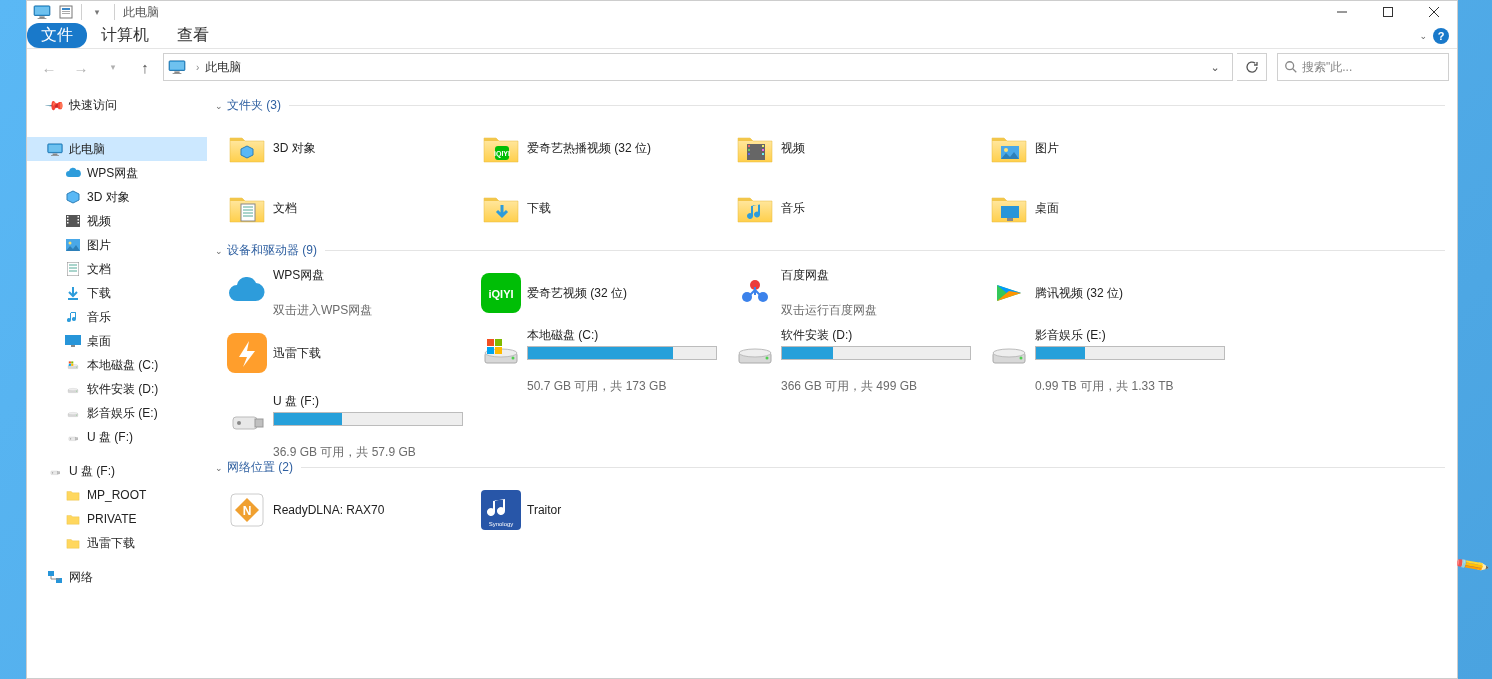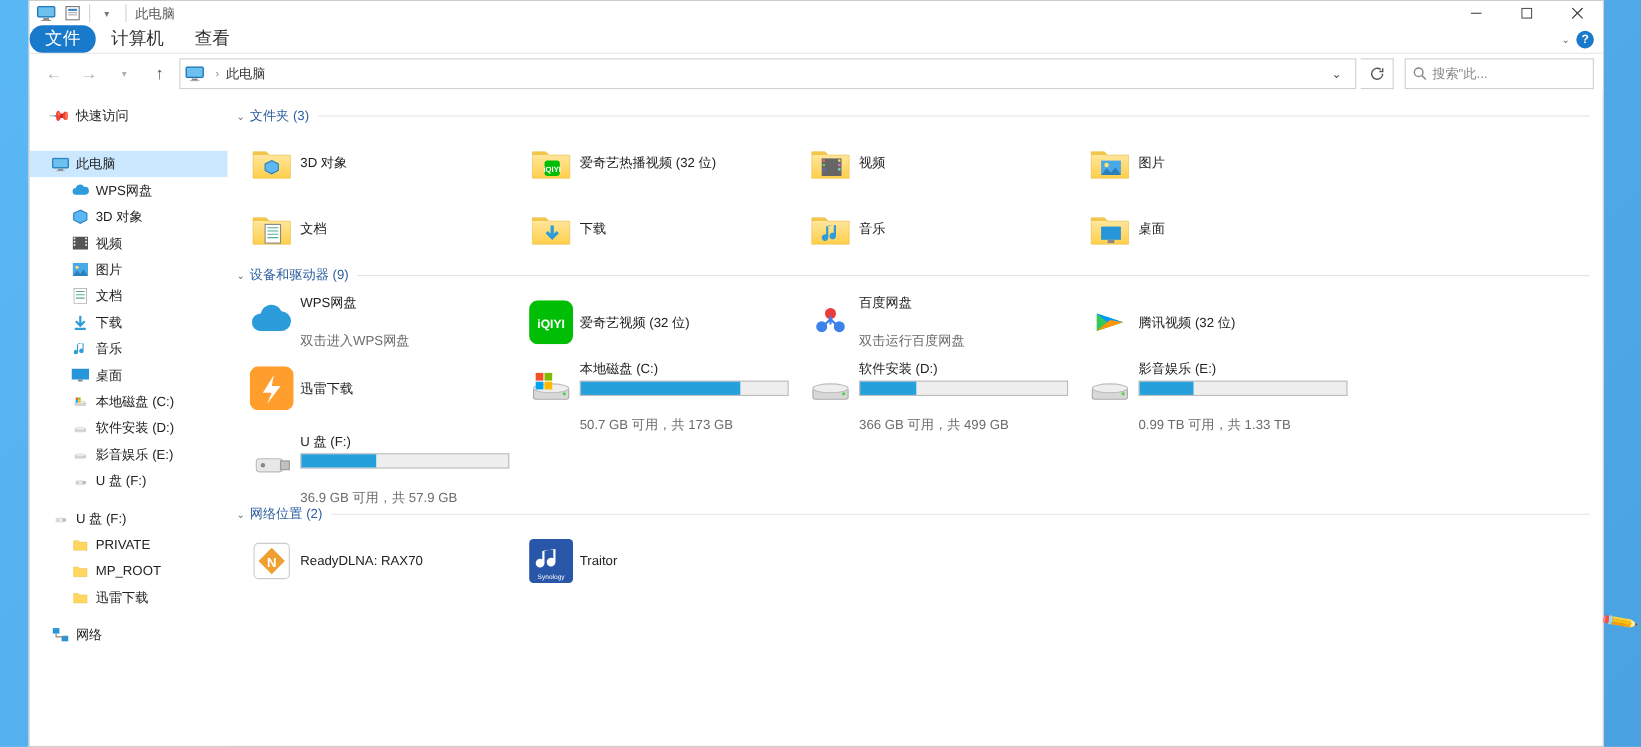--- a/index.html
+++ b/index.html
@@ -338,29 +338,29 @@
             </svg>
           </span>
         <span>U 盘 (F:)</span>
       </div>
       <div class="side-item indent1">
         <span class="si-icon">
             <svg width="16" height="14">
               <use href="#i-folder-sm"></use>
             </svg>
           </span>
-        <span>PRIVATE</span>
+        <span>MP_ROOT</span>
       </div>
       <div class="side-item indent1">
         <span class="si-icon">
             <svg width="16" height="14">
               <use href="#i-folder-sm"></use>
             </svg>
           </span>
-        <span>MP_ROOT</span>
+        <span>PRIVATE</span>
       </div>
       <div class="side-item indent1">
         <span class="si-icon">
             <svg width="16" height="14">
               <use href="#i-folder-sm"></use>
             </svg>
           </span>
         <span>迅雷下载</span>
       </div>
       <div class="side-spacer"></div>

